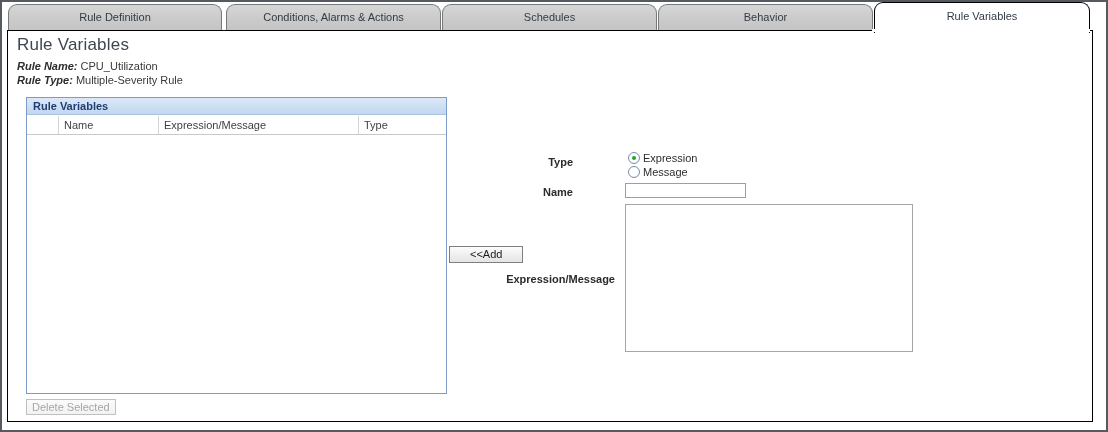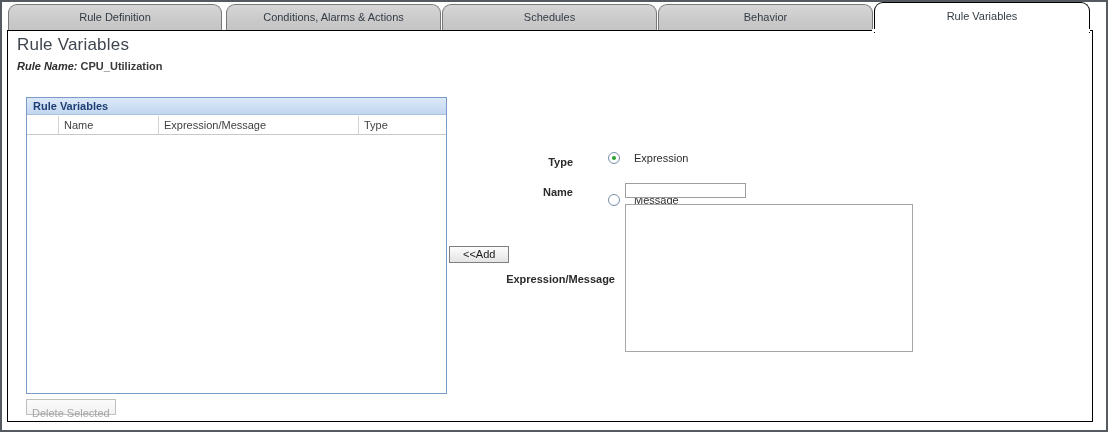--- a/index.html
+++ b/index.html
@@ -117,21 +117,21 @@
     white-space: nowrap;
   }
   .meta-line.l1 { top: 29px; }
   .meta-line.l2 { top: 43px; }
   .meta-label {
     font-weight: bold;
     color: #2d2d2d;
     font-style: italic;
   }
   .meta-value {
-    font-weight: bold;
+    font-weight: normal;
     color: #3a3a3a;
   }
 
   
   .grid-wrap {
     position: absolute;
     left: 18px;
     top: 66px;
     width: 421px;
     height: 297px;
@@ -184,21 +184,21 @@
     height: 258px;
     background: #ffffff;
   }
 
   .btn {
     font-family: "Liberation Sans", sans-serif;
     font-size: 11px;
     background: linear-gradient(to bottom, #fcfcfc 0%, #f0f0f0 50%, #e4e4e4 100%);
     border: 1px solid #9a9a9a;
     color: #222222;
-    padding: 7px 5px;
+    padding: 1px 5px;
     line-height: 13px;
     cursor: pointer;
     box-sizing: border-box;
   }
   .btn.disabled {
     color: #a6a6a6;
     border: 1px solid #c0c0c0;
     background: linear-gradient(to bottom, #fbfbfb 0%, #f2f2f2 100%);
     cursor: default;
   }
@@ -206,49 +206,49 @@
     position: absolute;
     left: 18px;
     top: 368px;
     height: 16px;
   }
   .btn-add {
     position: absolute;
     left: 441px;
     top: 215px;
     height: 17px;
-    padding: 1px 13px;
+    padding: 1px 20px;
     border: 1px solid #7f7f7f;
     color: #1b1b1b;
   }
 
   
   .form-label {
     position: absolute;
     font-weight: bold;
     font-size: 11px;
     color: #2b2b2b;
     white-space: nowrap;
     text-align: right;
   }
   .lbl-type { left: 455px; top: 125px; width: 110px; }
   .lbl-name { left: 455px; top: 155px; width: 110px; }
   .lbl-expr { left: 435px; top: 242px; width: 172px; }
 
   .radio-row {
     position: absolute;
-    left: 600px;
+    left: 620px;
     display: flex;
     align-items: center;
-    gap: 14px;
+    gap: 3px;
     white-space: nowrap;
     cursor: pointer;
   }
   .radio-row.r1 { top: 121px; }
-  .radio-row.r2 { top: 135px; margin-top: 28px; }
+  .radio-row.r2 { top: 135px; }
   .radio {
     width: 12px; height: 12px;
     border-radius: 50%;
     border: 1px solid #7b8fa8;
     background: radial-gradient(circle at 38% 32%, #ffffff 0%, #ffffff 55%, #e8edf3 100%);
     box-sizing: border-box;
     display: inline-block;
     position: relative;
     flex: 0 0 auto;
   }
@@ -311,20 +311,24 @@
 
   <div class="content-panel">
 
     <div class="page-title">Rule Variables</div>
 
     <div class="meta-line l1">
       <span class="meta-label">Rule Name:</span>
       <span class="meta-value">CPU_Utilization</span>
     </div>
 
+    <div class="meta-line l2">
+      <span class="meta-label">Rule Type:</span>
+      <span class="meta-value">Multiple-Severity Rule</span>
+    </div>
 
     <div class="grid-wrap">
       <div class="grid-caption">Rule Variables</div>
       <div class="grid-head">
         <div class="th col-check"></div>
         <div class="th col-name">Name</div>
         <div class="th col-expr">Expression/Message</div>
         <div class="th col-type">Type</div>
       </div>
       <div class="grid-body"></div>

